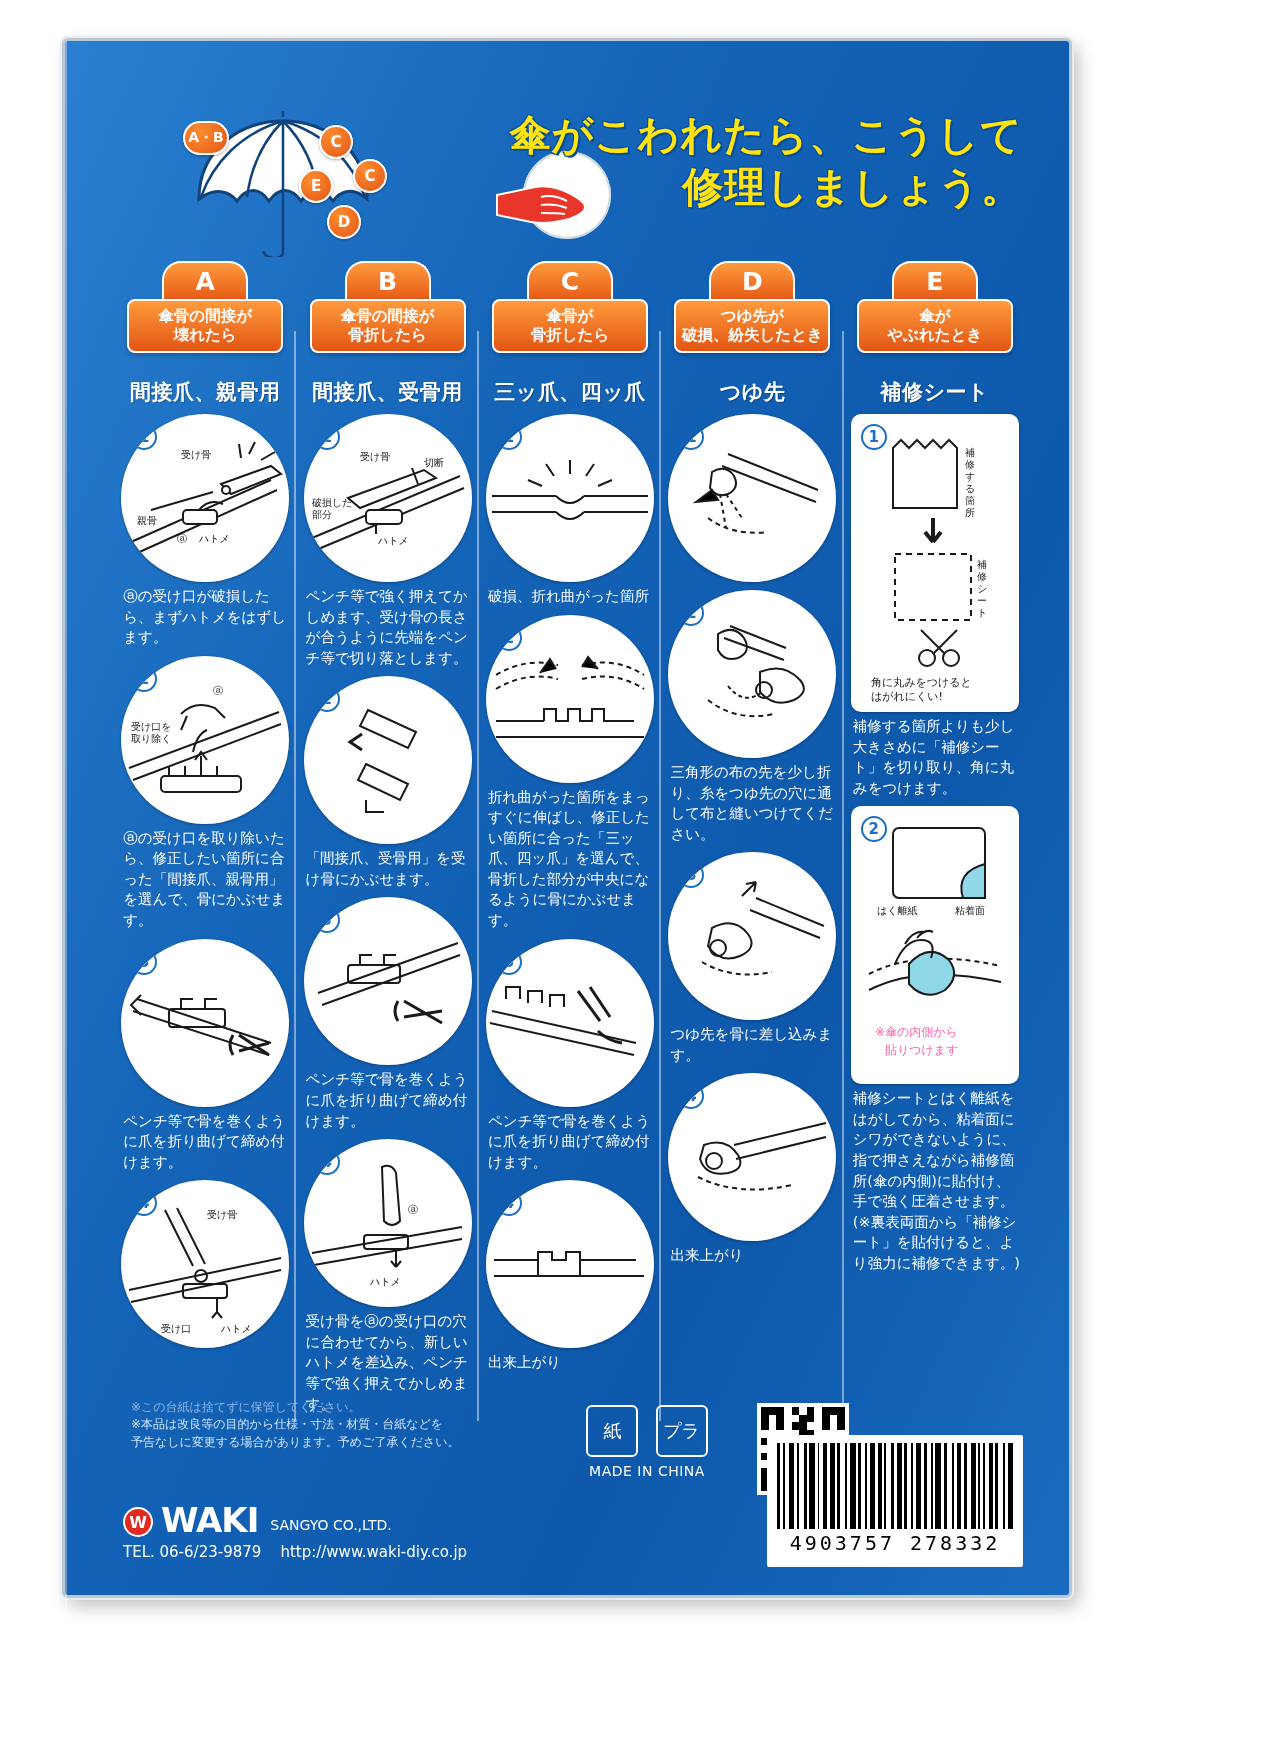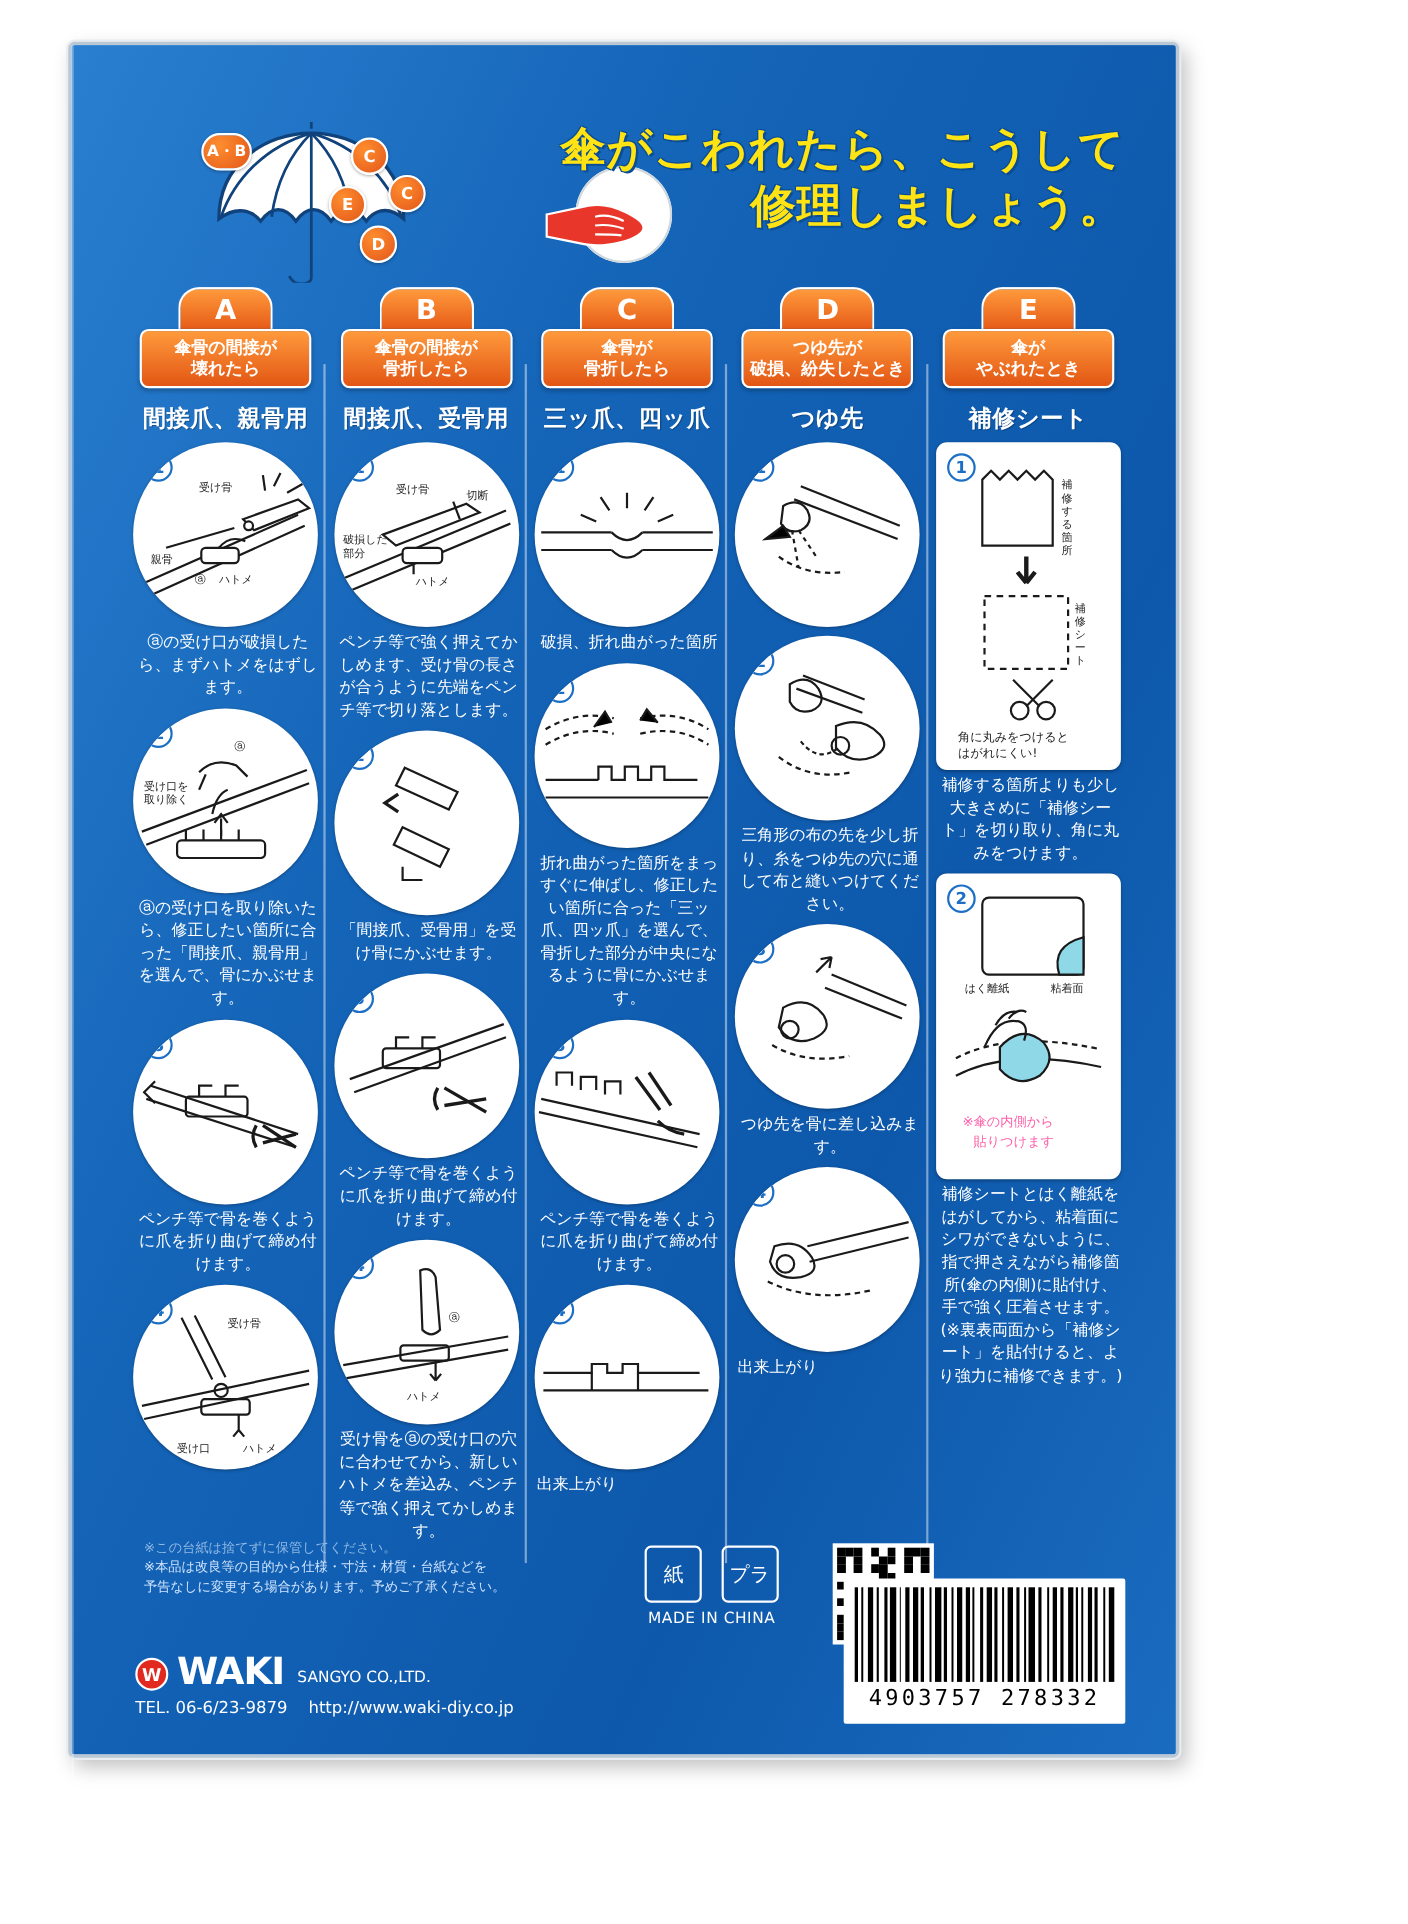--- a/index.html
+++ b/index.html
@@ -111,21 +111,21 @@
     color: #fff;
     font-size: 15.5px;
     font-weight: bold;
     line-height: 1.25;
     padding: 5px 4px;
     display: flex; align-items: center; justify-content: center;
     text-align: center;
     box-shadow: 0 2px 4px rgba(0,0,0,.25);
   }
   .part-name {
-    margin-top: 13px;
+    margin-top: 25px;
     color: #ffffff;
     font-size: 21px;
     font-weight: bold;
     letter-spacing: 0.5px;
     text-shadow: 1px 1px 0 rgba(0,0,0,.25);
     text-align: center;
   }
   .steps {
     margin-top: 8px;
     width: 168px;
@@ -155,21 +155,21 @@
     display:flex; align-items:center; justify-content:center;
     background: #fff;
     z-index: 4;
   }
   .caption {
     color: #ffffff;
     font-size: 14.5px;
     line-height: 1.42;
     margin: 4px 2px 0 2px;
     width: 168px;
-    text-align: center;
+    text-align: left;
   }
   .caption.center { text-align: left; }
 
   
   #footer {
     position: absolute;
     left: 52px; bottom: 28px;
     width: 906px; height: 168px;
   }
   #footer-note {

